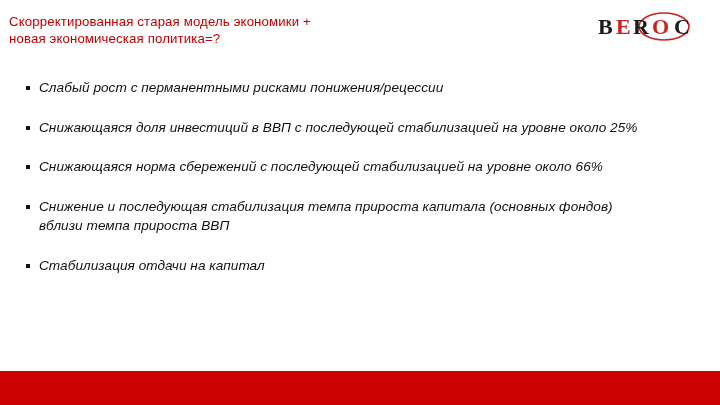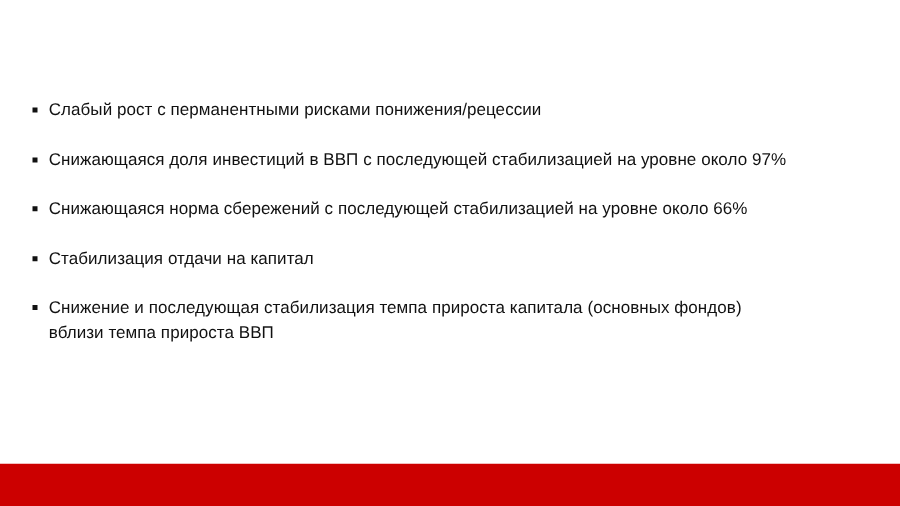--- a/index.html
+++ b/index.html
@@ -59,20 +59,21 @@
     position: absolute;
     left: 0;
     top: 78px;
     width: 720px;
   }
   .bullet-row {
     display: flex;
     align-items: flex-start;
     padding: 0 22px 0 26px;
     margin-bottom: 20px;
+    font-style: italic;
   }
   .bullet-row:last-child { margin-bottom: 0; }
   .bullet-marker {
     flex: 0 0 auto;
     width: 4px;
     height: 4px;
     background: #111111;
     margin-top: 8px;
     margin-right: 9px;
   }
@@ -97,45 +98,62 @@
     width: 720px;
     height: 34px;
     background: #cc0000;
   }
 </style>
 </head>
 <body>
 
 <div class="slide">
 
+  <div class="header">
+
+    <h1 class="slide-title">Скорректированная  старая модель экономики +
+новая экономическая политика=?</h1>
+
+    <div class="logo">
+      <svg viewBox="0 0 108 34" width="108" height="34" aria-hidden="true">
+        <ellipse cx="69" cy="16.5" rx="25" ry="13.5" fill="none" stroke="#cc2222" stroke-width="1.7"></ellipse>
+        <text x="3" y="24" font-family="'Liberation Serif', serif" font-size="22" font-weight="bold" fill="#1a1a1a">B</text>
+        <text x="21" y="24" font-family="'Liberation Serif', serif" font-size="22" font-weight="bold" fill="#cc2222">E</text>
+        <text x="38" y="24" font-family="'Liberation Serif', serif" font-size="22" font-weight="bold" fill="#1a1a1a">R</text>
+        <text x="57" y="24" font-family="'Liberation Serif', serif" font-size="22" font-weight="bold" fill="#cc2222">O</text>
+        <text x="79" y="24" font-family="'Liberation Serif', serif" font-size="22" font-weight="bold" fill="#1a1a1a">C</text>
+      </svg>
+    </div>
+
+  </div>
 
   <div class="bullets">
 
     <div class="bullet-row w-narrow">
       <span class="bullet-marker"></span>
       <span class="bullet-text">Слабый рост с перманентными рисками понижения/рецессии</span>
     </div>
 
     <div class="bullet-row w-mid">
       <span class="bullet-marker"></span>
-      <span class="bullet-text">Снижающаяся доля инвестиций в ВВП с последующей стабилизацией на уровне  около 97%</span>
+      <span class="bullet-text">Снижающаяся доля инвестиций в ВВП с последующей стабилизацией на уровне  около 25%</span>
     </div>
 
     <div class="bullet-row w-wide">
       <span class="bullet-marker"></span>
       <span class="bullet-text">Снижающаяся норма сбережений с последующей стабилизацией на уровне около 66%</span>
     </div>
 
+    <div class="bullet-row w-cap">
+      <span class="bullet-marker"></span>
+      <span class="bullet-text">Снижение и последующая стабилизация темпа прироста капитала (основных фондов) вблизи темпа прироста ВВП</span>
+    </div>
+
     <div class="bullet-row w-narrow">
       <span class="bullet-marker"></span>
       <span class="bullet-text">Стабилизация отдачи на капитал</span>
-    </div>
-
-    <div class="bullet-row w-cap">
-      <span class="bullet-marker"></span>
-      <span class="bullet-text">Снижение и последующая стабилизация темпа прироста капитала (основных фондов) вблизи темпа прироста ВВП</span>
     </div>
 
   </div>
 
   <div class="footer-bar"></div>
 
 </div>
 
 </body></html>

